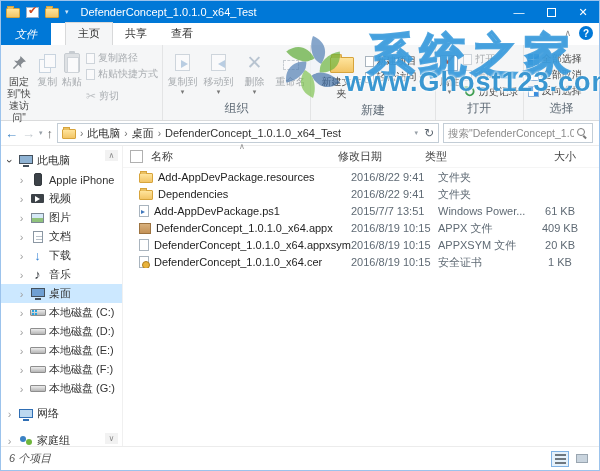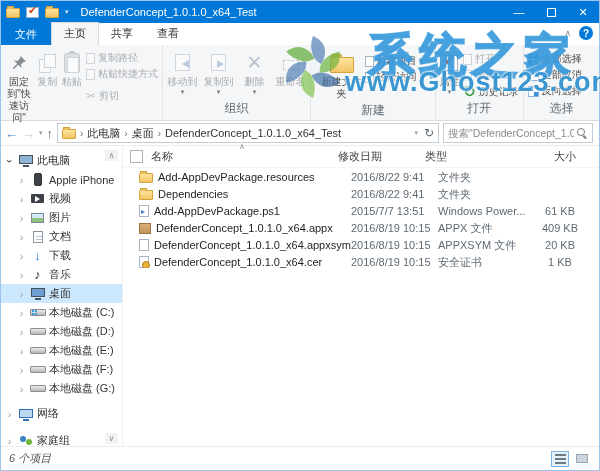--- a/index.html
+++ b/index.html
@@ -10,22 +10,22 @@
   .titlebar { height:22px; background:#0078d7; display:flex; align-items:center; padding-left:5px; }
   .titlebar .qat { display:flex; align-items:center; gap:6px; margin-right:8px; }
   .title-text { color:#fff; font-size:11px; margin-left:4px; flex:1; white-space:nowrap; overflow:hidden; }
   .win-controls { display:flex; height:22px; }
   .win-btn { width:32px; height:22px; display:flex; align-items:center; justify-content:center; color:#fff; font-size:11px; }
   .max-glyph { width:9px; height:9px; border:1px solid #fff; }
 
   
   .tabrow { height:22px; background:#fff; display:flex; align-items:flex-end; position:relative; }
   .tab { font-size:11px; padding:3px 12px 4px; color:#333; }
-  .tab-file { background:#0078d7; color:#fff; padding:4px 14px; height:22px; }
-  .tab-active { background:#f5f6f7; border:1px solid #d8d9da; border-bottom:none; color:#2b2b2b; }
+  .tab-file { background:#0078d7; color:#fff; padding:4px 14px; height:22px;font-style:italic; }
+  .tab-active { background:#f5f6f7; border:1px solid #d8d9da; border-bottom:none; color:#2b2b2b;margin-left:14px; }
   .tabrow-right { position:absolute; right:6px; top:3px; display:flex; align-items:center; gap:8px; }
   .rib-collapse { color:#8a8a8a; font-size:9px; }
   .help-circle { width:14px; height:14px; border-radius:50%; background:#0078d7; color:#fff; font-size:10px; font-weight:bold; display:flex; align-items:center; justify-content:center; }
 
   
   .ribbon { height:76px; background:#f5f6f7; border-bottom:1px solid #dadbdc; display:flex; }
   .rgroup { display:flex; flex-direction:column; border-right:1px solid #e3e4e5; }
   .rg-content { flex:1; display:flex; align-items:flex-start; padding:3px 2px 0; }
   .rg-label { text-align:center; font-size:12px; color:#5e6a75; padding:1px 0 3px; }
   .bb { display:flex; flex-direction:column; align-items:center; width:38px; padding:1px 0; }
@@ -218,30 +218,30 @@
             </span>
         </div>
       </div>
       <div class="rg-label">剪贴板</div>
     </div>
 
     <div class="rgroup" style="width:148px;">
       <div class="rg-content" style="justify-content:center;gap:1px;">
         <div class="bb disabled">
           <span class="ic">
+              <span class="r-doc-arrow right"></span>
+            </span>
+          <span class="lb">复制到</span>
+            <span class="ddarrow">▾</span>
+        </div>
+        <div class="bb disabled">
+          <span class="ic">
               <span class="r-doc-arrow"></span>
             </span>
           <span class="lb">移动到</span>
-            <span class="ddarrow">▾</span>
-        </div>
-        <div class="bb disabled">
-          <span class="ic">
-              <span class="r-doc-arrow right"></span>
-            </span>
-          <span class="lb">复制到</span>
             <span class="ddarrow">▾</span>
         </div>
         <div class="bb disabled">
           <span class="ic">
               <span class="r-x">✕</span>
             </span>
           <span class="lb">删除</span>
             <span class="ddarrow">▾</span>
         </div>
         <div class="bb disabled">

